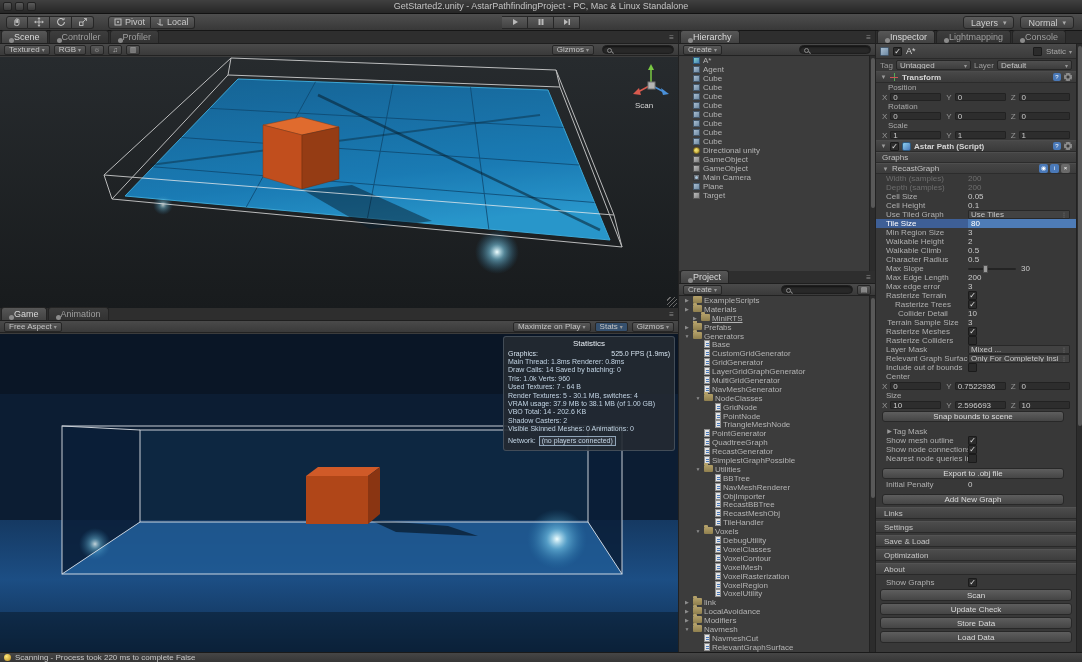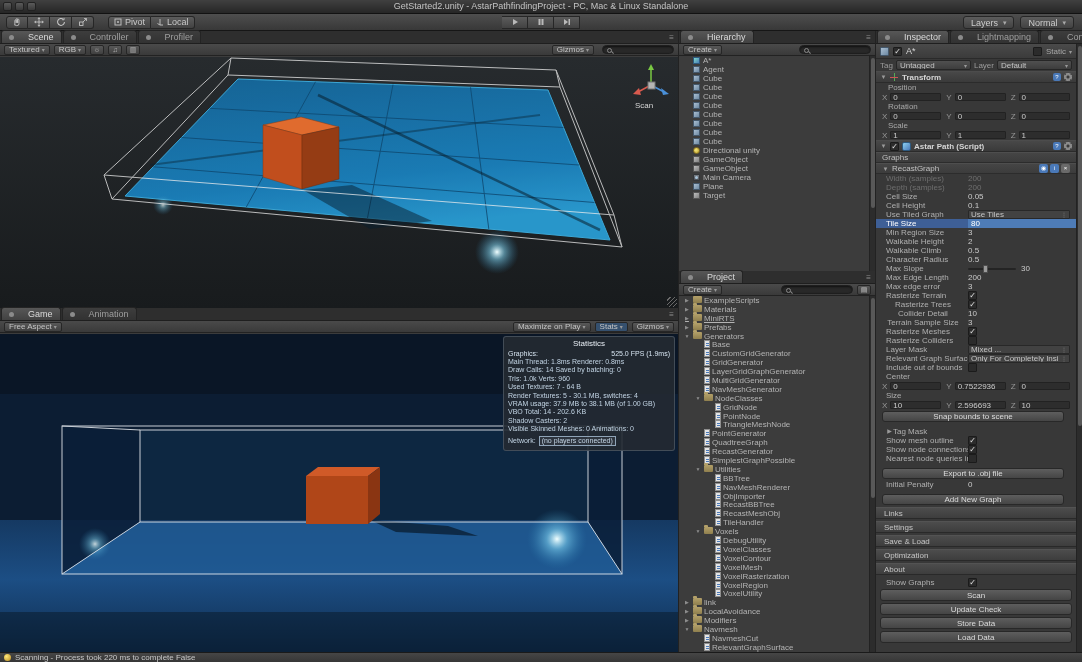--- a/index.html
+++ b/index.html
@@ -17,21 +17,21 @@
 .tool-group .tbtn:last-child{border-radius:0 3px 3px 0;}
 .tbtn.text{width:auto;padding:0 5px;font-size:9px;gap:3px;}
 .play-controls{position:absolute;left:50%;transform:translateX(-50%);display:flex;}
 .play-controls .tbtn{width:26px;}
 .right-group{position:absolute;right:8px;top:2px;display:flex;gap:6px;}
 .dropbtn{height:13px;padding:0 7px;background:linear-gradient(#5c5c5c,#424242);border:1px solid #262626;border-radius:3px;font-size:9px;color:#ccc;display:flex;align-items:center;gap:5px;}
 .dropbtn::after{content:"\25BE";font-size:7px;color:#aaa;}
 
 .panel{position:absolute;background:#3c3c3c;}
 .dock-tabs{position:relative;height:13px;background:#2e2e2e;display:flex;align-items:flex-end;padding-left:1px;border-bottom:1px solid #1f1f1f;}
-.dtab{height:13px;line-height:12px;padding:0 7px;font-size:9px;color:#9f9f9f;background:linear-gradient(#3d3d3d,#323232);border:1px solid #242424;border-bottom:none;border-radius:3px 3px 0 0;display:flex;align-items:center;gap:14px;margin-right:1px;}
+.dtab{height:13px;line-height:12px;padding:0 7px;font-size:9px;color:#9f9f9f;background:linear-gradient(#3d3d3d,#323232);border:1px solid #242424;border-bottom:none;border-radius:3px 3px 0 0;display:flex;align-items:flex-end;gap:0;margin-right:1px;}
 .dtab.active{background:linear-gradient(#575757,#424242);color:#dadada;}
 .tabdot{width:5px;height:5px;border-radius:50%;background:#8b8b8b;flex:none;}
 .panel-menu{position:absolute;right:4px;top:2px;font-size:8px;color:#8f8f8f;}
 .mini-toolbar{height:12px;background:linear-gradient(#4a4a4a,#3a3a3a);border-bottom:1px solid #222;display:flex;align-items:center;padding:0 4px;gap:4px;font-size:8px;position:relative;}
 .mini-drop{height:10px;padding:0 4px;font-size:8px;color:#c4c4c4;display:flex;align-items:center;gap:2px;background:linear-gradient(#585858,#404040);border:1px solid #262626;border-radius:2px;white-space:nowrap;}
 .mini-drop::after{content:"\25BE";font-size:6px;color:#999;}
 .mini-icon{width:14px;height:10px;background:linear-gradient(#585858,#404040);border:1px solid #262626;border-radius:2px;font-size:7px;color:#bbb;display:flex;align-items:center;justify-content:center;}
 .searchbox{margin-left:auto;width:72px;height:9px;border-radius:5px;background:#282828;border:1px solid #1e1e1e;box-shadow:inset 0 1px 2px rgba(0,0,0,.6);position:relative;flex:none;}
 .searchbox::before{content:"";position:absolute;left:4px;top:2px;width:3px;height:3px;border:1px solid #888;border-radius:50%;}
 .searchbox::after{content:"";position:absolute;left:8px;top:6px;width:3px;height:1px;background:#888;transform:rotate(45deg);}
@@ -489,21 +489,21 @@
         <div class="prow" style="padding-left: 4px;">
           <span class="parrow">▶</span>
           <span class="picon ic-folder"></span>
           <span class="plabel">ExampleScripts</span>
         </div>
         <div class="prow" style="padding-left: 4px;">
           <span class="parrow">▶</span>
           <span class="picon ic-folder"></span>
           <span class="plabel">Materials</span>
         </div>
-        <div class="prow" style="padding-left: 4px; text-decoration: underline;">
+        <div class="prow" style="padding-left: 12px; text-decoration: underline;">
           <span class="parrow">▶</span>
           <span class="picon ic-folder"></span>
           <span class="plabel">MiniRTS</span>
         </div>
         <div class="prow" style="padding-left: 4px;">
           <span class="parrow">▶</span>
           <span class="picon ic-folder"></span>
           <span class="plabel">Prefabs</span>
         </div>
         <div class="prow" style="padding-left: 4px;">

